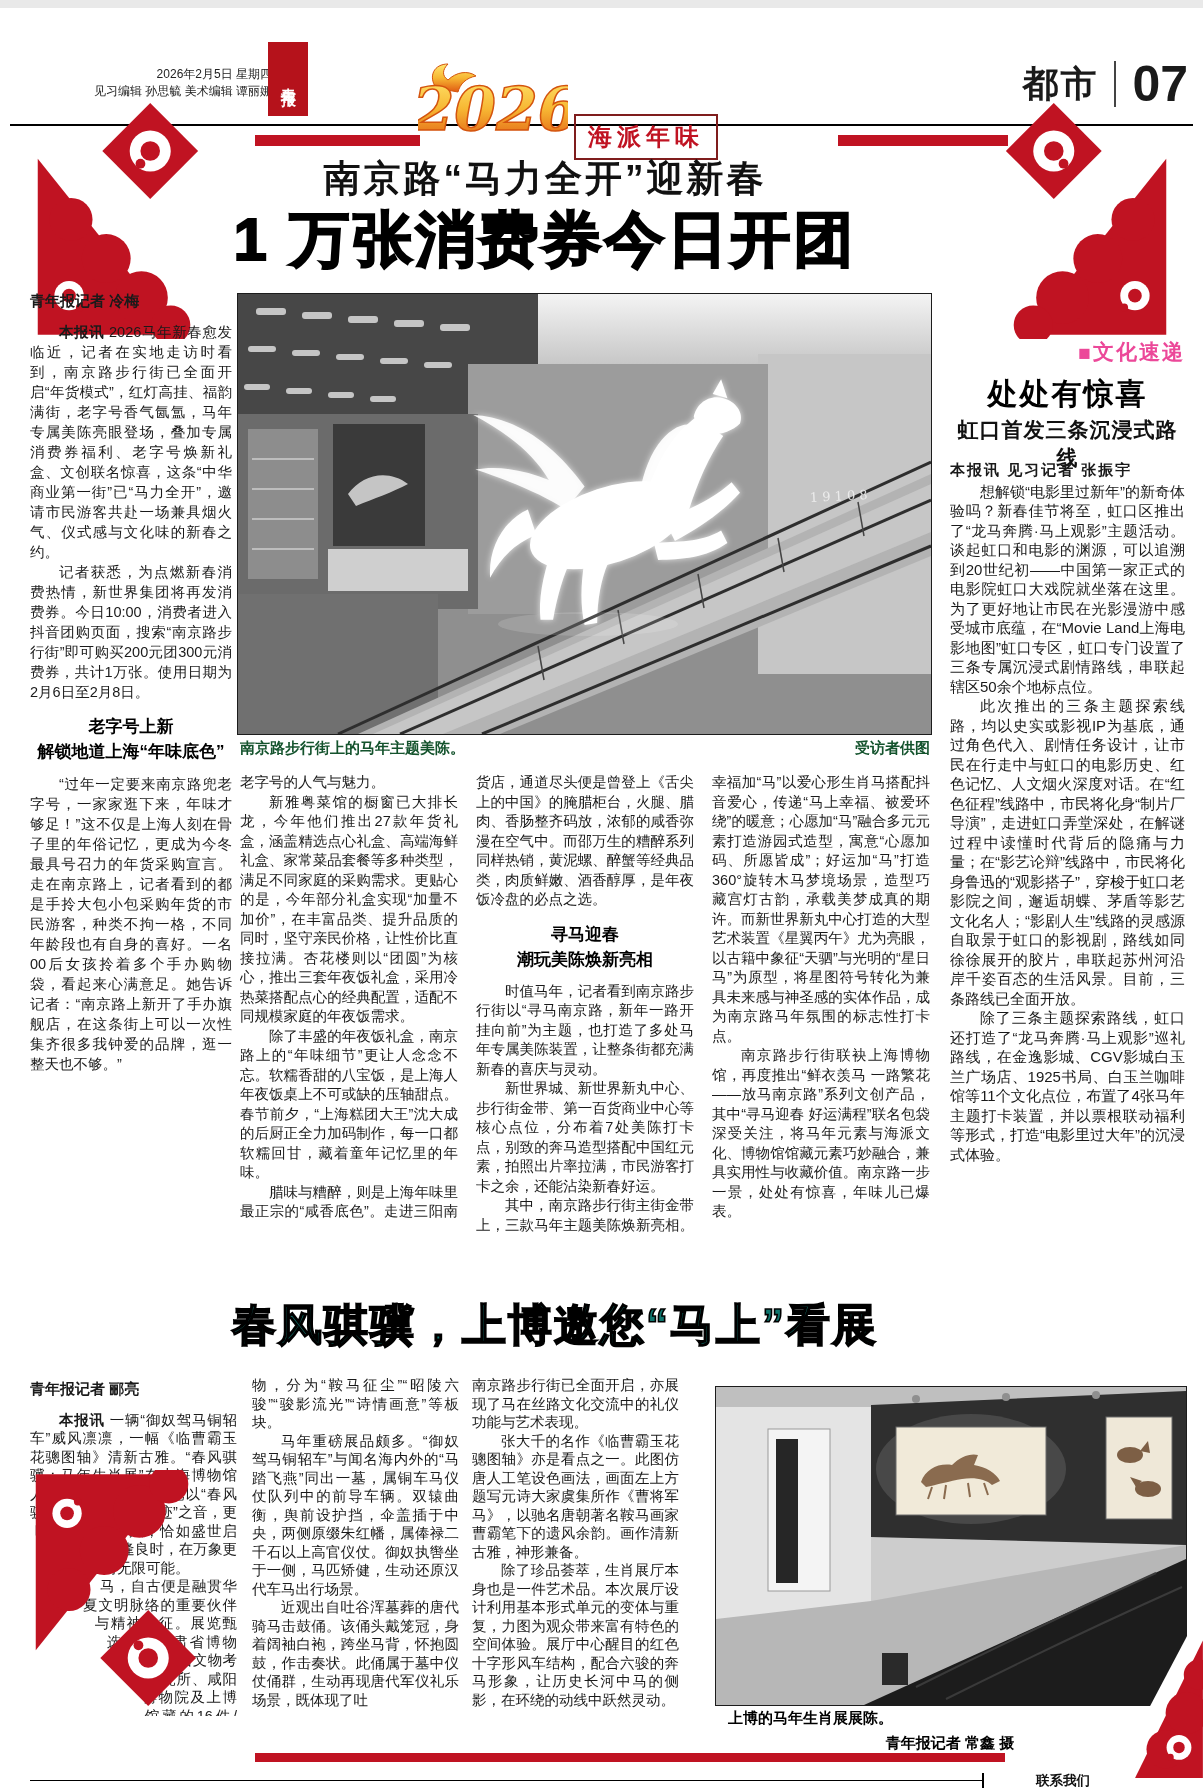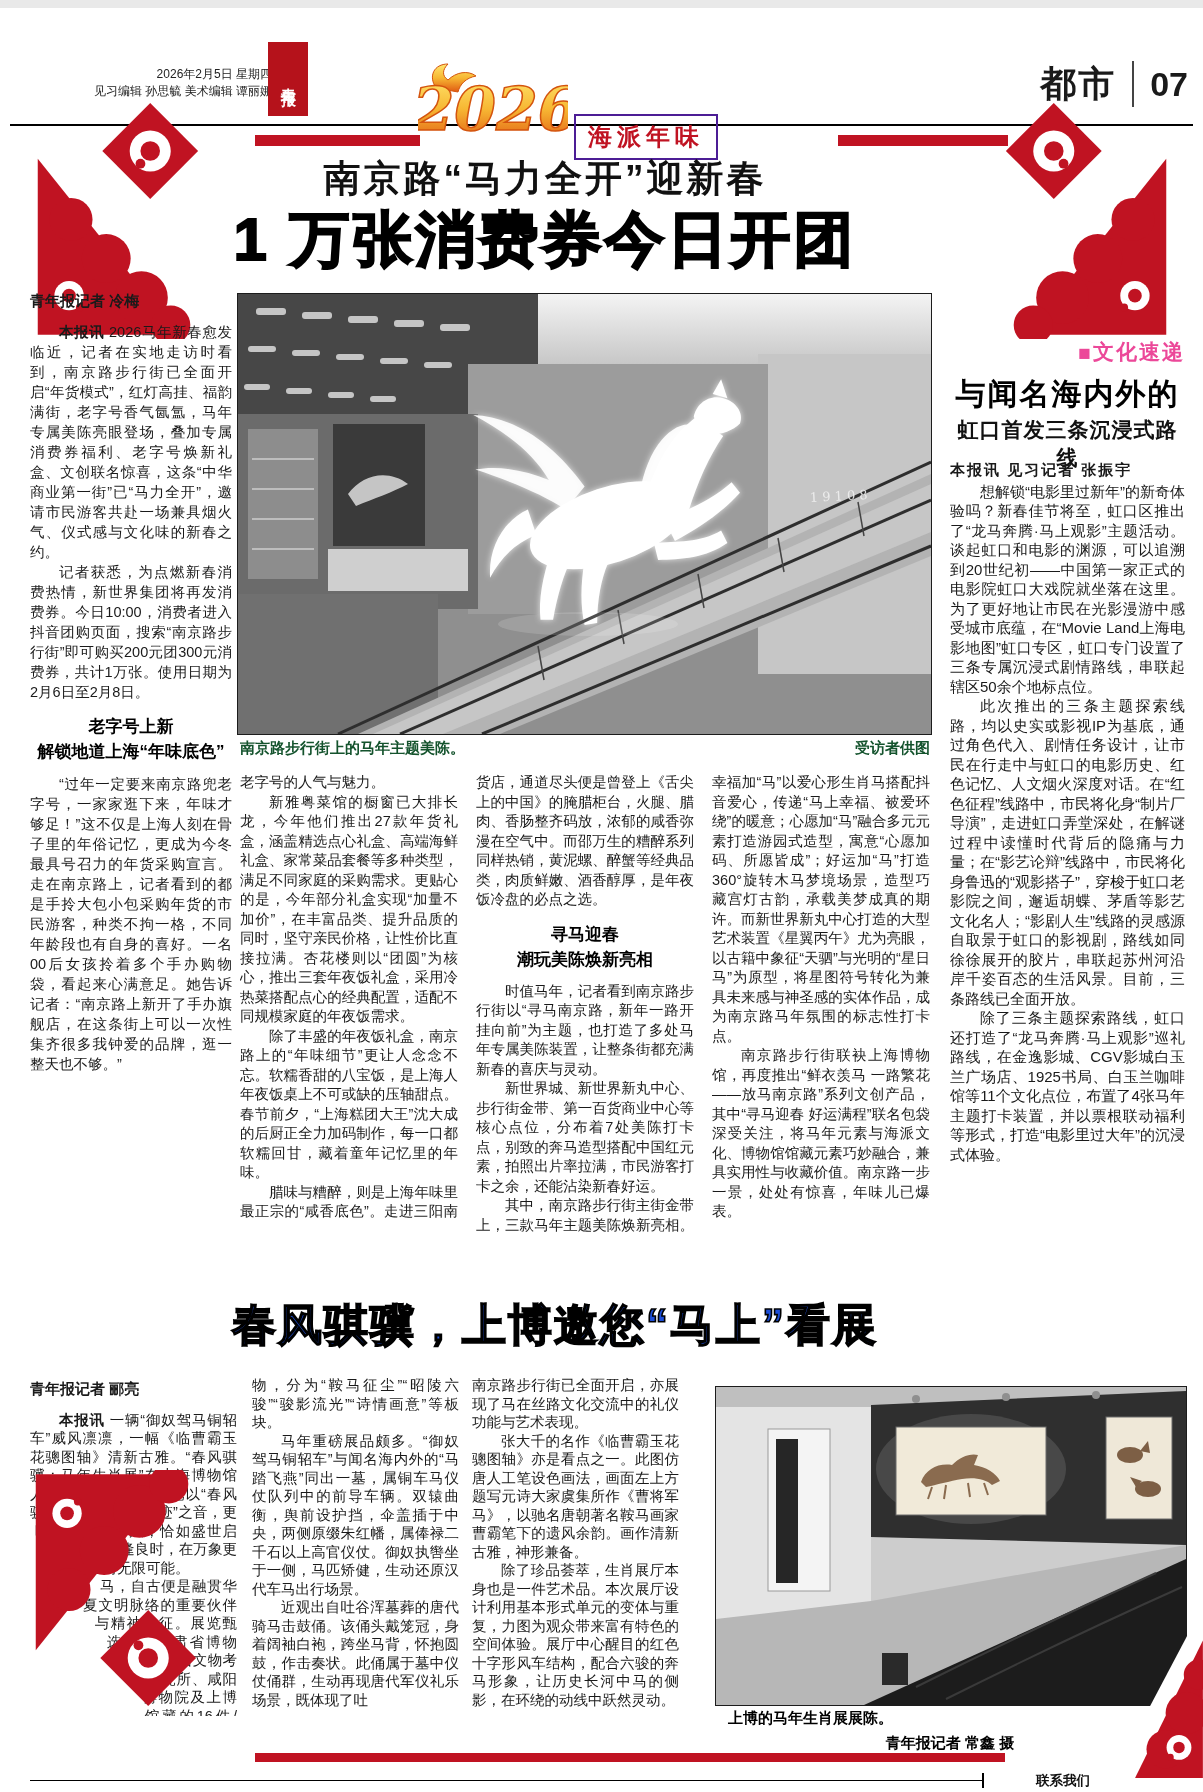--- a/index.html
+++ b/index.html
@@ -8,41 +8,41 @@
   .abs{position:absolute;}
   
   .hdr-meta{left:60px;top:58px;width:212px;text-align:right;font-size:12px;line-height:17px;color:#222;}
   .masthead{left:268px;top:34px;width:40px;height:74px;background:#b5121b;color:#fff;
             display:flex;align-items:center;justify-content:center;
             writing-mode:vertical-rl;font-size:15px;font-weight:bold;letter-spacing:2px;
             font-family:"Liberation Serif",serif;}
   .section-box{left:1008px;top:48px;width:180px;height:56px;display:flex;align-items:center;justify-content:flex-end;gap:16px;}
   .section-name{font-size:36px;font-weight:600;letter-spacing:2px;}
   .section-divider{width:2px;height:46px;background:#444;}
-  .page-no{font-size:34px;font-weight:600;}
+  .page-no{font-size:50px;font-weight:600;}
   .top-rule{left:10px;top:116px;width:1183px;height:2px;background:#000;}
   
   .bar{top:127px;height:11px;background:#c01322;}
   .bar-l{left:255px;width:165px;}
   .bar-r{left:838px;width:170px;}
   .y2026{left:418px;top:50px;width:150px;height:95px;}
-  .slogan-box{left:574px;top:106px;border:2px solid #4c1d95;padding:5px 12px;
+  .slogan-box{left:574px;top:106px;border:2px solid #7f1d1d;padding:5px 12px;
               color:#c01322;font-weight:bold;font-size:24px;letter-spacing:5px;}
   
   .orn{width:176px;height:245px;}
   .orn-tl{left:28px;top:86px;}
   .orn-tr{left:1000px;top:86px;transform:scaleX(-1);}
   .orn-bl{left:26px;top:1462px;transform:scaleY(-1);}
   .orn-br{left:1112px;top:1598px;width:91px;height:172px;z-index:6;}
   
   .kicker{left:40px;top:146px;width:1010px;text-align:center;font-size:37px;font-weight:bold;letter-spacing:3px;color:#111;}
   .headline{left:40px;top:192px;width:1010px;text-align:center;font-size:60px;font-weight:900;
             letter-spacing:3px;color:#000;-webkit-text-stroke:2px #000;}
   .headline2{left:140px;top:1288px;width:830px;text-align:center;font-size:44px;font-weight:900;
-             letter-spacing:2px;color:#1d4ed8;-webkit-text-stroke:1.6px #000;}
+             letter-spacing:2px;color:#0f766e;-webkit-text-stroke:1.6px #000;}
   
   .byline{font-weight:bold;font-size:15px;}
   .byline1{left:30px;top:284px;width:202px;}
   .body-col{font-size:14.5px;line-height:20px;text-align:justify;}
   .leftcol{left:30px;top:314px;width:202px;height:996px;overflow:hidden;}
   p{margin:0;text-indent:2em;}
   p.noindent{text-indent:0;}
   .lead{font-weight:bold;}
   .inner-sub{font-weight:bold;font-size:17px;line-height:25px;text-align:center;text-indent:0;margin:12px 0 10px 0;color:#000;}
   .photo-frame{border:1px solid #1c1c1c;background:#8f8f8f;}
@@ -257,21 +257,21 @@
     </div>
     <p>时值马年，记者看到南京路步行街以“寻马南京路，新年一路开挂向前”为主题，也打造了多处马年专属美陈装置，让整条街都充满新春的喜庆与灵动。</p>
     <p>新世界城、新世界新丸中心、步行街金带、第一百货商业中心等核心点位，分布着7处美陈打卡点，别致的奔马造型搭配中国红元素，拍照出片率拉满，市民游客打卡之余，还能沾染新春好运。</p>
     <p>其中，南京路步行街主街金带上，三款马年主题美陈焕新亮相。幸福加“马”以爱心形生肖马搭配抖音爱心，传递“马上幸福、被爱环绕”的暖意；心愿加“马”融合多元元素打造游园式造型，寓意“心愿加码、所愿皆成”；好运加“马”打造360°旋转木马梦境场景，造型巧藏宫灯古韵，承载美梦成真的期许。而新世界新丸中心打造的大型艺术装置《星翼丙午》尤为亮眼，以古籍中象征“天驷”与光明的“星日马”为原型，将星图符号转化为兼具未来感与神圣感的实体作品，成为南京路马年氛围的标志性打卡点。</p>
     <p>南京路步行街联袂上海博物馆，再度推出“鲜衣羡马 一路繁花——放马南京路”系列文创产品，其中“寻马迎春 好运满程”联名包袋深受关注，将马年元素与海派文化、博物馆馆藏元素巧妙融合，兼具实用性与收藏价值。南京路一步一景，处处有惊喜，年味儿已爆表。</p>
   </div>
 
   <div class="abs sb-tag">
     <span class="sq">■</span><span>文化速递</span>
   </div>
-  <div class="abs sb-title">与闻名海内外的</div>
+  <div class="abs sb-title">处处有惊喜</div>
   <div class="abs sb-subtitle">虹口首发三条沉浸式路线</div>
   <div class="abs sb-body">
     <p class="sb-byline">本报讯 见习记者 张振宇</p>
     <p>想解锁“电影里过新年”的新奇体验吗？新春佳节将至，虹口区推出了“龙马奔腾·马上观影”主题活动。谈起虹口和电影的渊源，可以追溯到20世纪初——中国第一家正式的电影院虹口大戏院就坐落在这里。为了更好地让市民在光影漫游中感受城市底蕴，在“Movie Land上海电影地图”虹口专区，虹口专门设置了三条专属沉浸式剧情路线，串联起辖区50余个地标点位。</p>
     <p>此次推出的三条主题探索线路，均以史实或影视IP为基底，通过角色代入、剧情任务设计，让市民在行走中与虹口的电影历史、红色记忆、人文烟火深度对话。在“红色征程”线路中，市民将化身“制片厂导演”，走进虹口弄堂深处，在解谜过程中读懂时代背后的隐痛与力量；在“影艺论辩”线路中，市民将化身鲁迅的“观影搭子”，穿梭于虹口老影院之间，邂逅胡蝶、茅盾等影艺文化名人；“影剧人生”线路的灵感源自取景于虹口的影视剧，路线如同徐徐展开的胶片，串联起苏州河沿岸千姿百态的生活风景。目前，三条路线已全面开放。</p>
     <p>除了三条主题探索路线，虹口还打造了“龙马奔腾·马上观影”巡礼路线，在金逸影城、CGV影城白玉兰广场店、1925书局、白玉兰咖啡馆等11个文化点位，布置了4张马年主题打卡装置，并以票根联动福利等形式，打造“电影里过大年”的沉浸式体验。</p>
   </div>
 
   <div class="abs headline2">春风骐骥，上博邀您“马上”看展</div>
 

